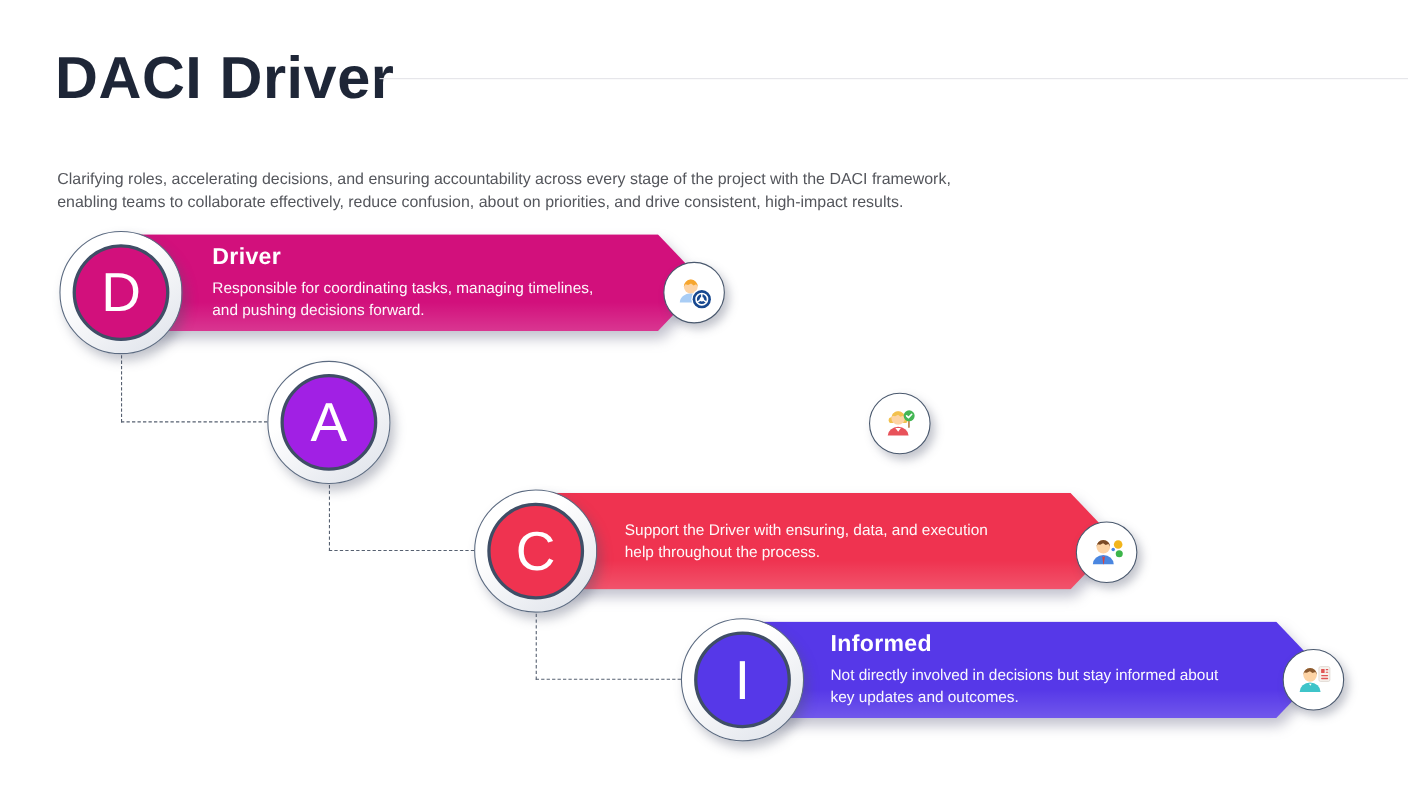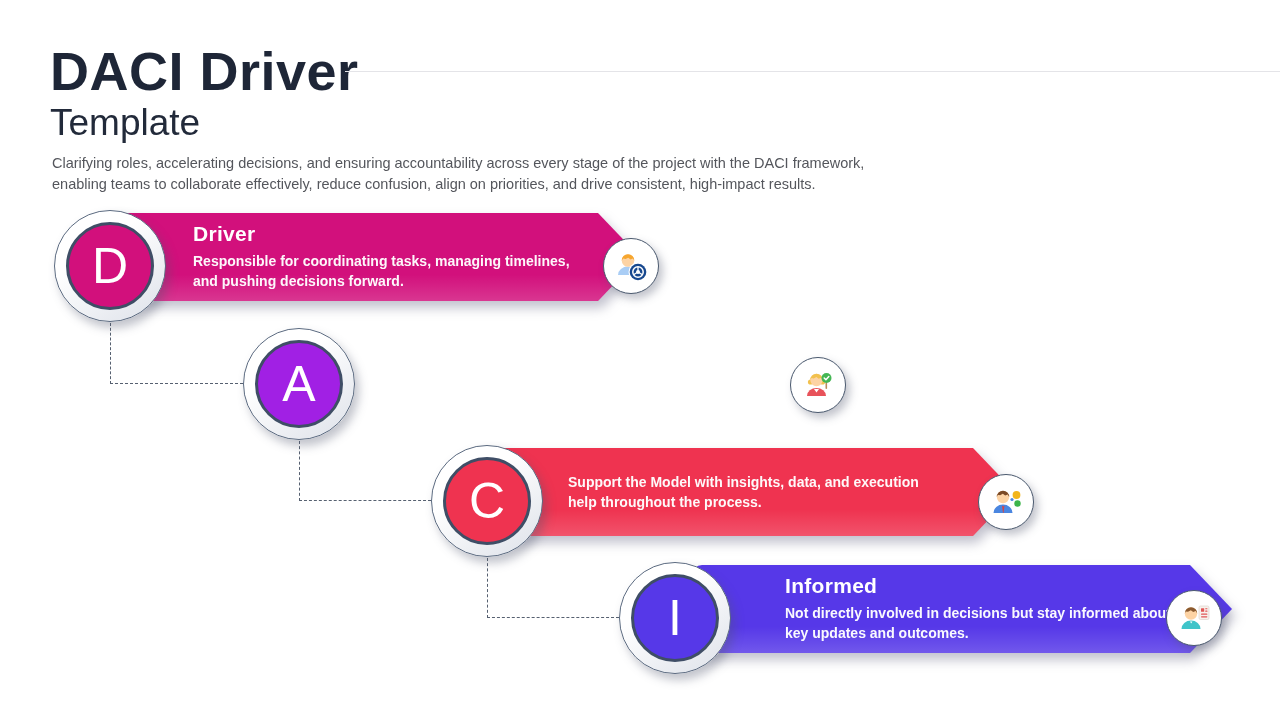--- a/index.html
+++ b/index.html
@@ -51,21 +51,21 @@
   }
   .banner::after {
     content:""; position:absolute; inset:0;
     background:linear-gradient(to bottom, rgba(255,255,255,0) 70%, rgba(255,255,255,0.16) 100%);
   }
   .banner-text {
     position:absolute; left:93px; top:50%; transform:translateY(-50%);
     color:#ffffff; z-index:1; width:420px;
   }
   .banner-title { font-size:21px; font-weight:600; margin-bottom:5px; letter-spacing:0.3px; }
-  .banner-desc  { font-size:14px; font-weight:700; line-height:1.45; opacity:0.97; white-space:pre-line; }
+  .banner-desc  { font-size:14px; font-weight:400; line-height:1.45; opacity:0.97; white-space:pre-line; }
   
   .badge {
     position:absolute; width:112px; height:112px; border-radius:50%; z-index:3;
     background:linear-gradient(145deg, #ffffff 35%, #dde1e9 100%);
     border:1px solid #5b6a80;
     box-shadow:4px 6px 10px rgba(80,85,110,0.35);
     display:flex; align-items:center; justify-content:center;
   }
   .badge-inner {
     width:88px; height:88px; border-radius:50%;
@@ -77,32 +77,31 @@
   .icon-circle {
     position:absolute; width:56px; height:56px; border-radius:50%; z-index:4;
     background:#ffffff; border:1.5px solid #4a596e;
     box-shadow:4px 5px 9px rgba(80,85,110,0.35);
     display:flex; align-items:center; justify-content:center;
   }
   
   .r0 .banner-wrap{left:100px;top:213px} .r0 .badge{left:54px;top:210px}  .r0 .icon-circle{left:603px;top:238px}
   .r1 .banner-wrap{left:288px;top:331px} .r1 .badge{left:243px;top:328px} .r1 .icon-circle{left:790px;top:357px}
   .r2 .banner-wrap{left:475px;top:448px} .r2 .badge{left:431px;top:445px} .r2 .icon-circle{left:978px;top:474px}
-  .r3 .banner-wrap{left:692px;top:565px} .r3 .badge{left:619px;top:562px} .r3 .icon-circle{left:1166px;top:590px}
+  .r3 .banner-wrap{left:662px;top:565px} .r3 .badge{left:619px;top:562px} .r3 .icon-circle{left:1166px;top:590px}
 </style>
 </head>
 <body>
 
 <div class="slide">
 
   <h1 class="page-title">DACI Driver</h1>
   <div class="title-divider"></div>
-  <h2 class="page-subtitle">Template</h2>
   <p class="page-description">Clarifying roles, accelerating decisions, and ensuring accountability across every stage of the project with the DACI framework,
-enabling teams to collaborate effectively, reduce confusion, align on priorities, and drive consistent, high-impact results.</p>
+enabling teams to collaborate effectively, reduce confusion, about on priorities, and drive consistent, high-impact results.</p>
 
   <div class="connector c0"></div>
   <div class="connector c1"></div>
   <div class="connector c2"></div>
 
   <div class="row r0" style="--c: #D2107C;">
     <div class="banner-wrap">
       <div class="banner">
         <div class="banner-text">
           <div class="banner-title">Driver</div>
@@ -146,21 +145,21 @@
         <circle cx="26.5" cy="11" r="5" fill="#44b654"></circle>
         <path d="M24.2 11 l1.7 1.7 2.9 -3.1" fill="none" stroke="#ffffff" stroke-width="1.5" stroke-linecap="round" stroke-linejoin="round"></path>
       </svg>
     </div>
   </div>
 
   <div class="row r2" style="--c: #EF3350;">
     <div class="banner-wrap">
       <div class="banner">
         <div class="banner-text">
-          <div class="banner-desc">Support the Model with insights, data, and execution
+          <div class="banner-desc">Support the Driver with ensuring, data, and execution
 help throughout the process.</div>
         </div>
       </div>
     </div>
     <div class="badge">
       <div class="badge-inner">C</div>
     </div>
     <div class="icon-circle">
       <svg width="36" height="36" viewBox="0 0 36 36">
         <path d="M5.5 29 a9.5 8.5 0 0 1 19 0 z" fill="#4a86e0"></path>

